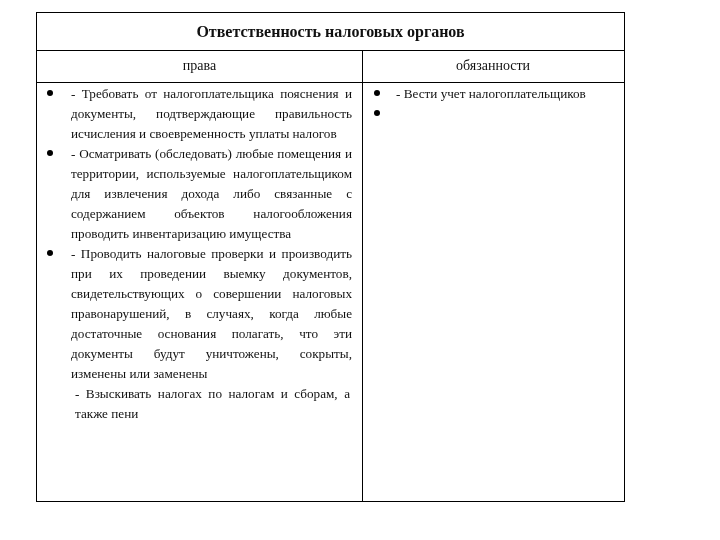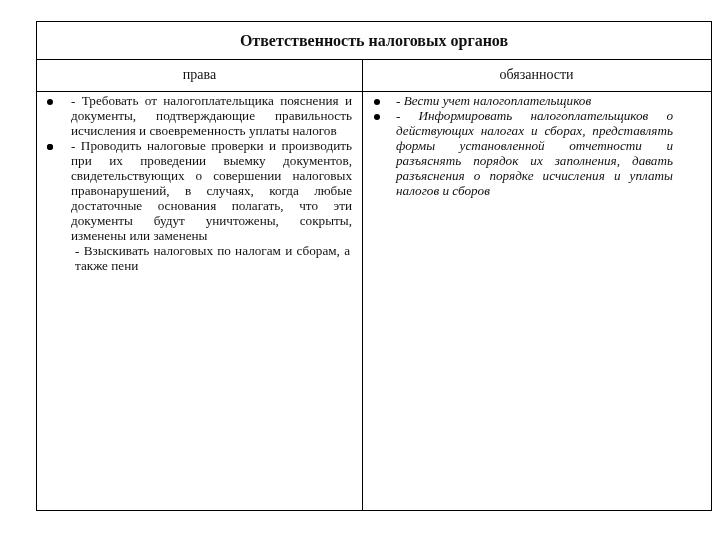--- a/index.html
+++ b/index.html
@@ -11,22 +11,22 @@
       width: 720px;
       height: 540px;
       position: relative;
       overflow: hidden;
       font-family: "Liberation Serif", "DejaVu Serif", serif;
       color: #111111;
     }
     .tbl {
       position: absolute;
       left: 36px;
-      top: 21px;
-      width: 676px;
+      top: 12px;
+      width: 589px;
       height: 490px;
       border: 1.5px solid #000;
       box-sizing: border-box;
     }
     .title-row {
       position: absolute;
       left: 0; top: 0; right: 0;
       height: 37px;
       border-bottom: 1.5px solid #000;
       display: flex;
@@ -57,24 +57,24 @@
       left: 325px;
       top: 37px;
       bottom: 0;
       width: 0;
       border-left: 1.5px solid #000;
     }
     .body-col {
       position: absolute;
       top: 71px;
       font-size: 13.2px;
-      line-height: 15px;
+      line-height: 20px;
     }
     .col-left { left: 0; width: 325px; }
-    .col-right { left: 326px; width: 322px; font-style: italic; }
+    .col-right { left: 326px; width: 322px; }
     .item {
       position: relative;
       padding-left: 34px;
       padding-right: 10px;
       text-align: justify;
       text-align-last: left;
     }
     .bullet {
       position: absolute;
       left: 10px;
@@ -108,33 +108,33 @@
 
   <div class="vdivider"></div>
 
   <div class="body-col col-left">
     <div class="item">
       <span class="bullet"></span>
       <span>-   Требовать от налогоплательщика пояснения и документы, подтверждающие правильность исчисления и своевременность уплаты налогов</span>
     </div>
     <div class="item">
       <span class="bullet"></span>
+      <span>-   Осматривать (обследовать) любые помещения и территории, используемые налогоплательщиком для извлечения дохода либо связанные с содержанием объектов налогообложения проводить инвентаризацию имущества</span>
     </div>
     <div class="item">
       <span class="bullet"></span>
       <span>-   Проводить налоговые проверки и производить при их проведении выемку документов, свидетельствующих о совершении налоговых правонарушений, в случаях, когда любые достаточные основания полагать, что эти документы будут уничтожены, сокрыты, изменены или заменены</span>
     </div>
     <div class="plain">
-      <span>- Взыскивать налоговых по налогам и сборам, а также пени</span>
+      <span>- Взыскивать налогах по налогам и сборам, а также пени</span>
     </div>
   </div>
 
   <div class="body-col col-right">
     <div class="item">
       <span class="bullet"></span>
       <span>- Вести учет налогоплательщиков</span>
     </div>
     <div class="item">
       <span class="bullet"></span>
-      <span>- Информировать налогоплательщиков о действующих налогах и сборах, представлять формы установленной отчетности и разъяснять порядок их заполнения, давать разъяснения о порядке исчисления и уплаты налогов и сборов</span>
     </div>
   </div>
 </div>
 
 </body></html>

